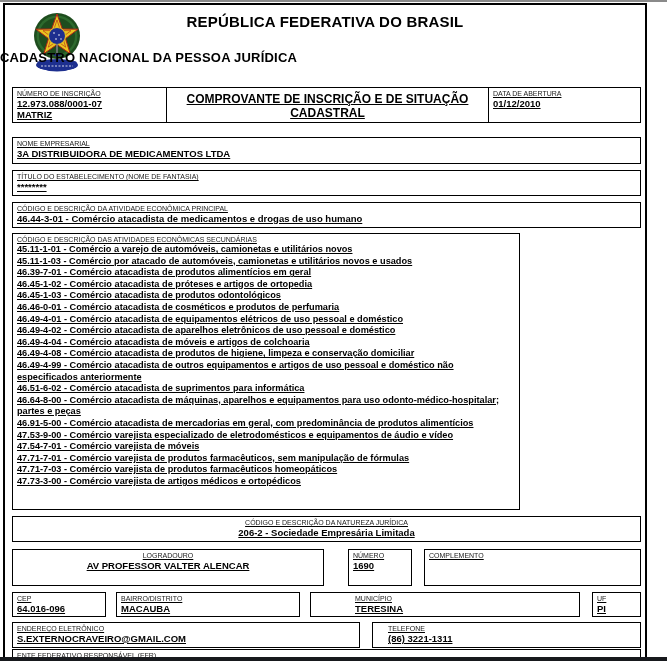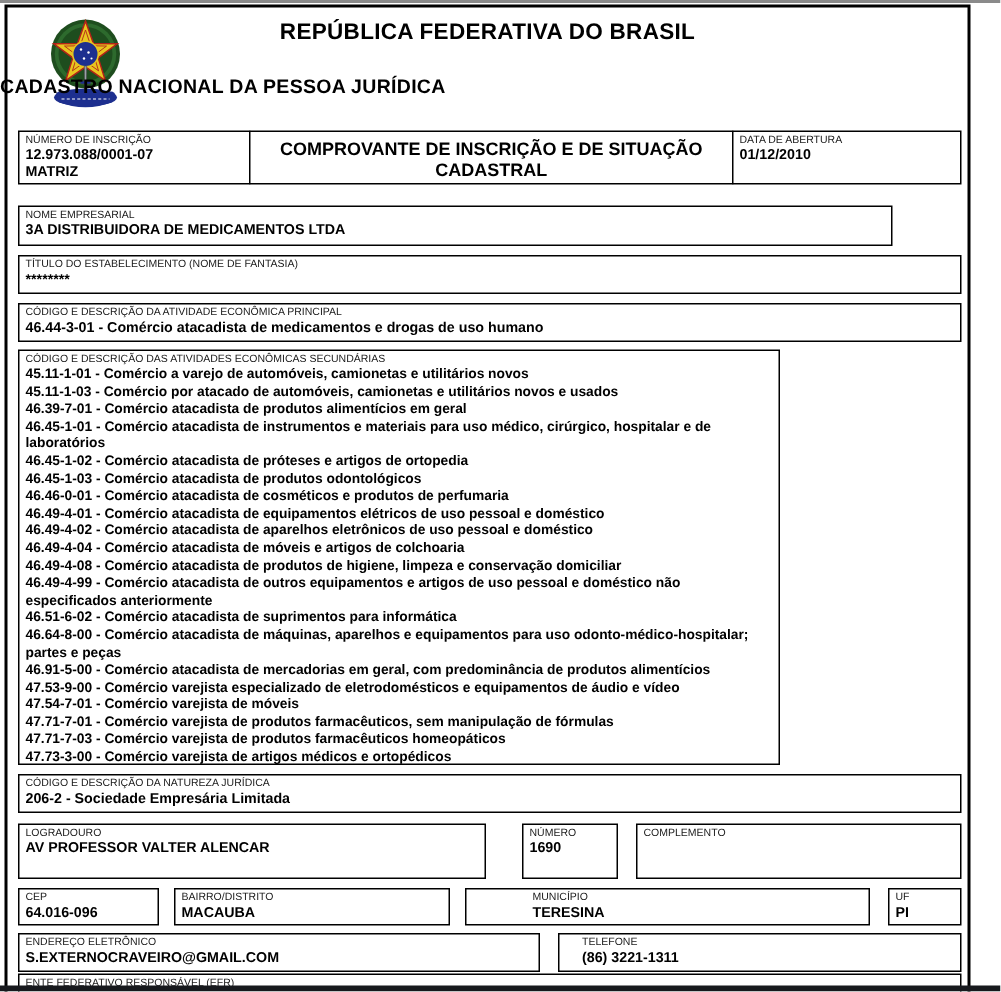--- a/index.html
+++ b/index.html
@@ -5,21 +5,21 @@
   html,body{margin:0;padding:0;}
   body{
     width:667px;height:661px;position:relative;overflow:hidden;
     background:#ffffff;font-family:"Liberation Sans",sans-serif;color:#000;
   }
   .top-strip{position:absolute;left:0;top:0;width:667px;height:2px;background:#8a8a8a;}
   .page-border{position:absolute;left:3px;top:3px;width:640px;height:700px;border:2px solid #000;background:#fff;}
   .hdr-title1{position:absolute;left:0;top:13px;width:650px;text-align:center;font-size:15px;font-weight:bold;letter-spacing:.2px;}
   .hdr-title2{position:absolute;left:0;top:50px;width:650px;text-align:left;font-size:13px;font-weight:bold;letter-spacing:.2px;}
   .emblem{position:absolute;left:28px;top:8px;width:58px;height:68px;}
-  .box{position:absolute;border:1px solid #000;box-sizing:border-box;padding:2px 4px;background:#fff;}
+  .box{position:absolute;border:1px solid #000;box-sizing:border-box;padding:2px 4px;background:#fff;text-decoration:underline;}
   .label{font-size:7px;line-height:8px;color:#1a1a1a;white-space:nowrap;}
   .value{font-size:9.5px;line-height:11px;font-weight:bold;color:#000;}
   .doc-title{font-size:12px;line-height:14px;font-weight:bold;text-align:center;padding-top:2px;}
   .act-list div{font-size:9.2px;line-height:11.6px;font-weight:bold;}
   .bottom-bar{position:absolute;left:0;top:657px;width:667px;height:4px;background:#17191d;}
 </style>
 </head>
 <body>
 
 <div class="top-strip"></div>
@@ -52,67 +52,66 @@
   <div class="value">MATRIZ</div>
 </div>
 <div class="box" style="left:166px;top:87px;width:323px;height:36px;">
   <div class="doc-title">COMPROVANTE DE INSCRIÇÃO E DE SITUAÇÃO CADASTRAL</div>
 </div>
 <div class="box" style="left:488px;top:87px;width:153px;height:36px;">
   <div class="label">DATA DE ABERTURA</div>
   <div class="value">01/12/2010</div>
 </div>
 
-<div class="box" style="left:12px;top:137px;width:583px;height:27px;">
+<div class="box" style="left:12px;top:137px;width:629px;height:27px;">
   <div class="label">NOME EMPRESARIAL</div>
   <div class="value">3A DISTRIBUIDORA DE MEDICAMENTOS LTDA</div>
 </div>
 
 <div class="box" style="left:12px;top:170px;width:629px;height:26px;">
   <div class="label">TÍTULO DO ESTABELECIMENTO (NOME DE FANTASIA)</div>
   <div class="value">********</div>
 </div>
 
 <div class="box" style="left:12px;top:202px;width:629px;height:26px;">
   <div class="label">CÓDIGO E DESCRIÇÃO DA ATIVIDADE ECONÔMICA PRINCIPAL</div>
   <div class="value">46.44-3-01 - Comércio atacadista de medicamentos e drogas de uso humano</div>
 </div>
 
 <div class="box" style="left:12px;top:233px;width:508px;height:277px;">
   <div class="label">CÓDIGO E DESCRIÇÃO DAS ATIVIDADES ECONÔMICAS SECUNDÁRIAS</div>
   <div class="act-list">
       <div>45.11-1-01 - Comércio a varejo de automóveis, camionetas e utilitários novos</div>
       <div>45.11-1-03 - Comércio por atacado de automóveis, camionetas e utilitários novos e usados</div>
       <div>46.39-7-01 - Comércio atacadista de produtos alimentícios em geral</div>
-      <div>46.45-1-01 - Comércio atacadista de instrumentos e materiais para uso médico, cirúrgico, hospitalar e de laboratórios</div>
       <div>46.45-1-02 - Comércio atacadista de próteses e artigos de ortopedia</div>
       <div>46.45-1-03 - Comércio atacadista de produtos odontológicos</div>
       <div>46.46-0-01 - Comércio atacadista de cosméticos e produtos de perfumaria</div>
       <div>46.49-4-01 - Comércio atacadista de equipamentos elétricos de uso pessoal e doméstico</div>
       <div>46.49-4-02 - Comércio atacadista de aparelhos eletrônicos de uso pessoal e doméstico</div>
       <div>46.49-4-04 - Comércio atacadista de móveis e artigos de colchoaria</div>
       <div>46.49-4-08 - Comércio atacadista de produtos de higiene, limpeza e conservação domiciliar</div>
       <div>46.49-4-99 - Comércio atacadista de outros equipamentos e artigos de uso pessoal e doméstico não especificados anteriormente</div>
       <div>46.51-6-02 - Comércio atacadista de suprimentos para informática</div>
       <div>46.64-8-00 - Comércio atacadista de máquinas, aparelhos e equipamentos para uso odonto-médico-hospitalar; partes e peças</div>
       <div>46.91-5-00 - Comércio atacadista de mercadorias em geral, com predominância de produtos alimentícios</div>
       <div>47.53-9-00 - Comércio varejista especializado de eletrodomésticos e equipamentos de áudio e vídeo</div>
       <div>47.54-7-01 - Comércio varejista de móveis</div>
       <div>47.71-7-01 - Comércio varejista de produtos farmacêuticos, sem manipulação de fórmulas</div>
       <div>47.71-7-03 - Comércio varejista de produtos farmacêuticos homeopáticos</div>
       <div>47.73-3-00 - Comércio varejista de artigos médicos e ortopédicos</div>
     </div>
 </div>
 
-<div class="box" style="left:12px;top:516px;width:629px;height:26px;">
+<div class="box" style="left:12px;top:516px;width:629px;height:26px;text-align:center;">
   <div class="label">CÓDIGO E DESCRIÇÃO DA NATUREZA JURÍDICA</div>
   <div class="value">206-2 - Sociedade Empresária Limitada</div>
 </div>
 
-<div class="box" style="left:12px;top:549px;width:312px;height:37px;">
+<div class="box" style="left:12px;top:549px;width:312px;height:37px;text-align:center;">
   <div class="label">LOGRADOURO</div>
   <div class="value">AV PROFESSOR VALTER ALENCAR</div>
 </div>
 <div class="box" style="left:348px;top:549px;width:64px;height:37px;">
   <div class="label">NÚMERO</div>
   <div class="value">1690</div>
 </div>
 <div class="box" style="left:424px;top:549px;width:217px;height:37px;">
   <div class="label">COMPLEMENTO</div>
   <div class="value"></div>

